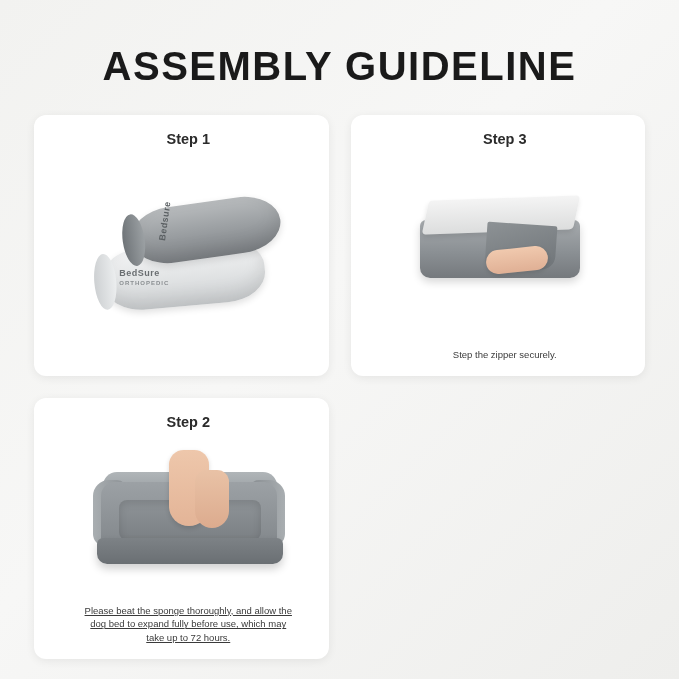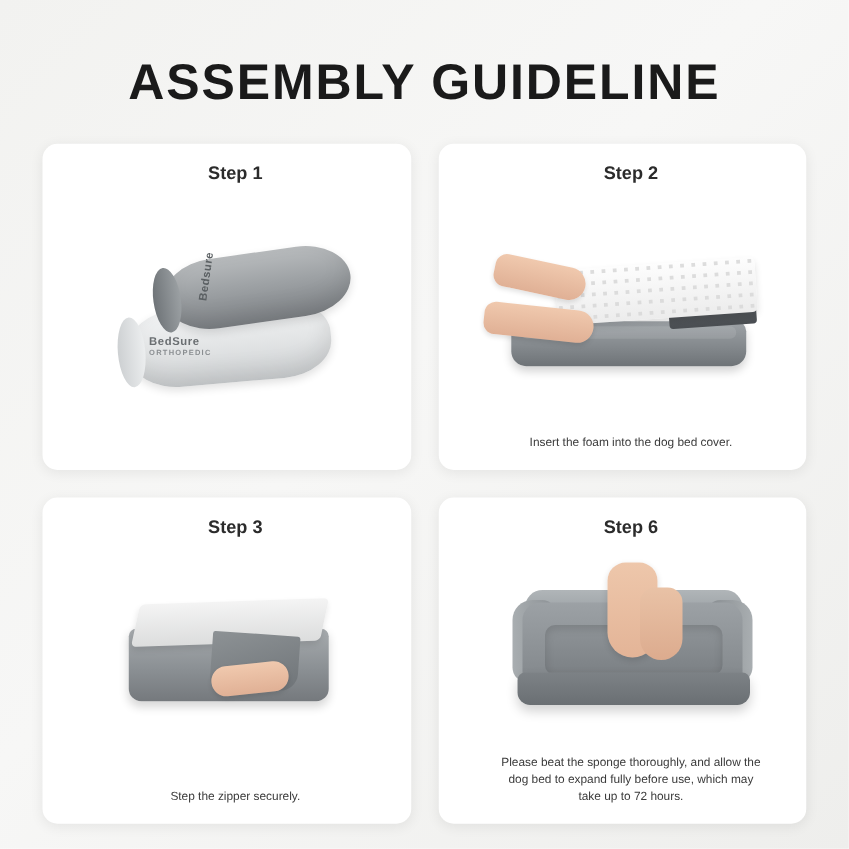--- a/index.html
+++ b/index.html
@@ -63,21 +63,21 @@
     position: relative;
   }
   .caption {
     font-size: 9.5px;
     color: #3a3a3a;
     text-align: center;
     line-height: 1.45;
     padding: 0 8px;
     margin-top: 4px;
   }
-  .caption.tall { padding: 0 18px; }
+  .caption.tall { padding: 0 18px; text-decoration: underline; }
 
   
   .roll-wrap { position: relative; width: 210px; height: 130px; }
   .roll {
     position: absolute;
     border-radius: 40px/28px;
     box-shadow: inset 0 -8px 18px rgba(0,0,0,0.10), 0 3px 7px rgba(0,0,0,0.12);
   }
   .roll-top {
     width: 150px; height: 56px;
@@ -247,51 +247,36 @@
           <div class="roll roll-top">
               <div class="cap"></div>
             </div>
           <div class="roll-label a">Bedsure</div>
           <div class="roll-label b">BedSure</div>
           <div class="roll-label c">ORTHOPEDIC</div>
         </div>
       </div>
     </div>
 
-    <div class="card">
-      <div class="step-label">Step 2</div>
-      <div class="art">
-        <div class="s2">
-          <div class="base"></div>
-          <div class="darkslab"></div>
-          <div class="foam">
-              <div class="egg"></div>
-            </div>
-          <div class="hand hand1"></div>
-          <div class="hand hand2"></div>
-        </div>
-      </div>
-      <div class="caption">Insert the foam into the dog bed cover.</div>
-    </div>
 
     <div class="card">
       <div class="step-label">Step 3</div>
       <div class="art">
         <div class="s3">
           <div class="box"></div>
           <div class="lid"></div>
           <div class="flap"></div>
           <div class="hand hand3"></div>
         </div>
       </div>
       <div class="caption">Step the zipper securely.</div>
     </div>
 
     <div class="card">
-      <div class="step-label">Step 6</div>
+      <div class="step-label">Step 2</div>
       <div class="art">
         <div class="s4">
           <div class="back"></div>
           <div class="armL"></div>
           <div class="armR"></div>
           <div class="bolster"></div>
           <div class="cushion"></div>
           <div class="basebar"></div>
           <div class="hand4"></div>
           <div class="hand4b"></div>

